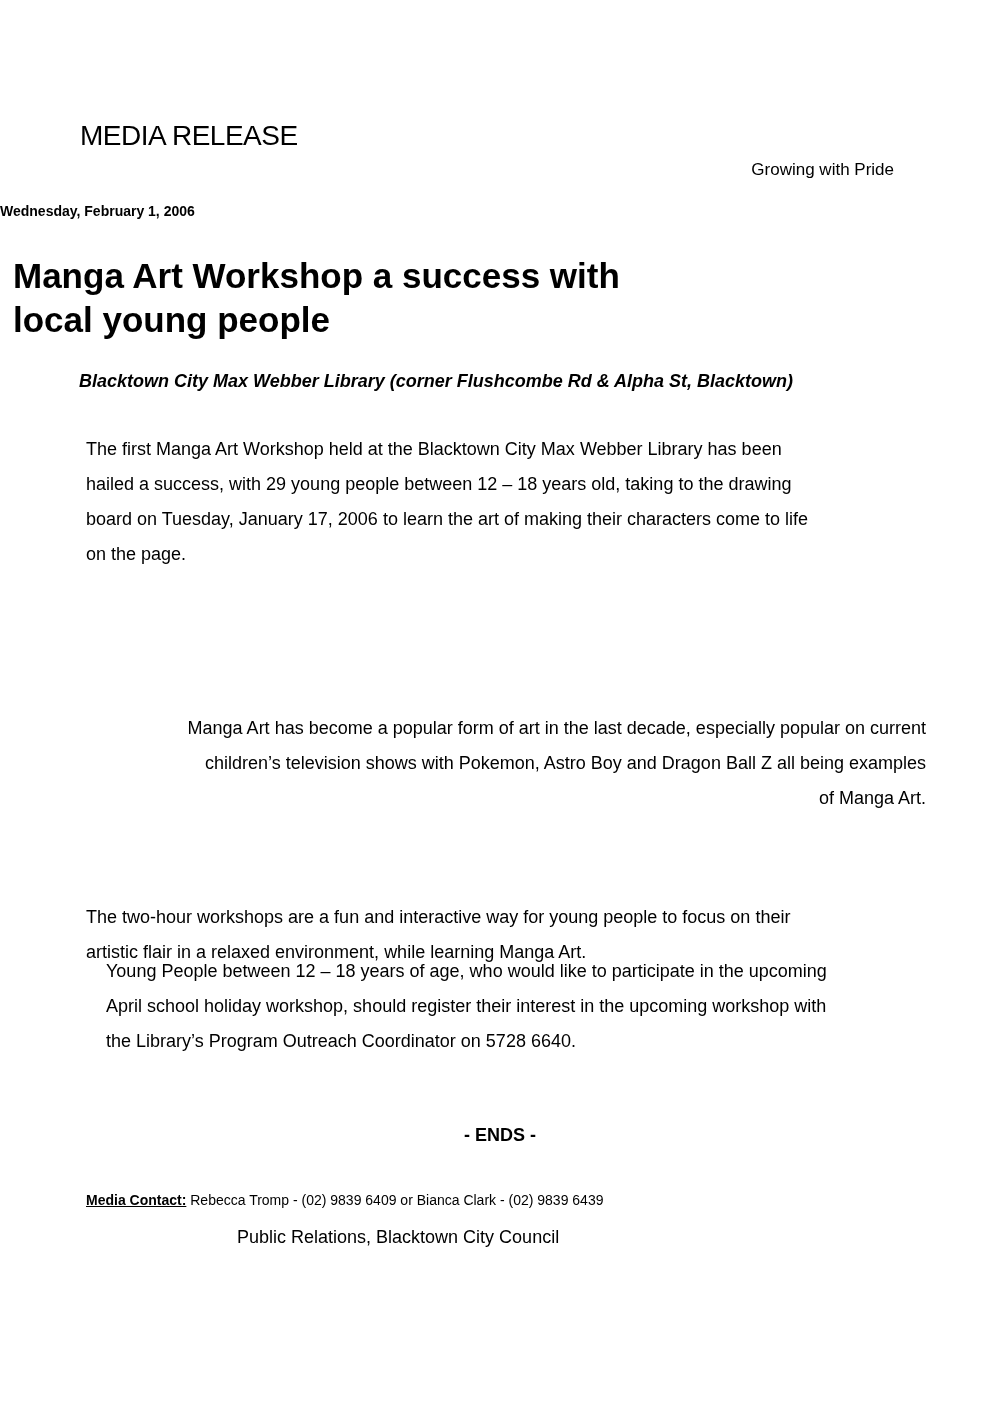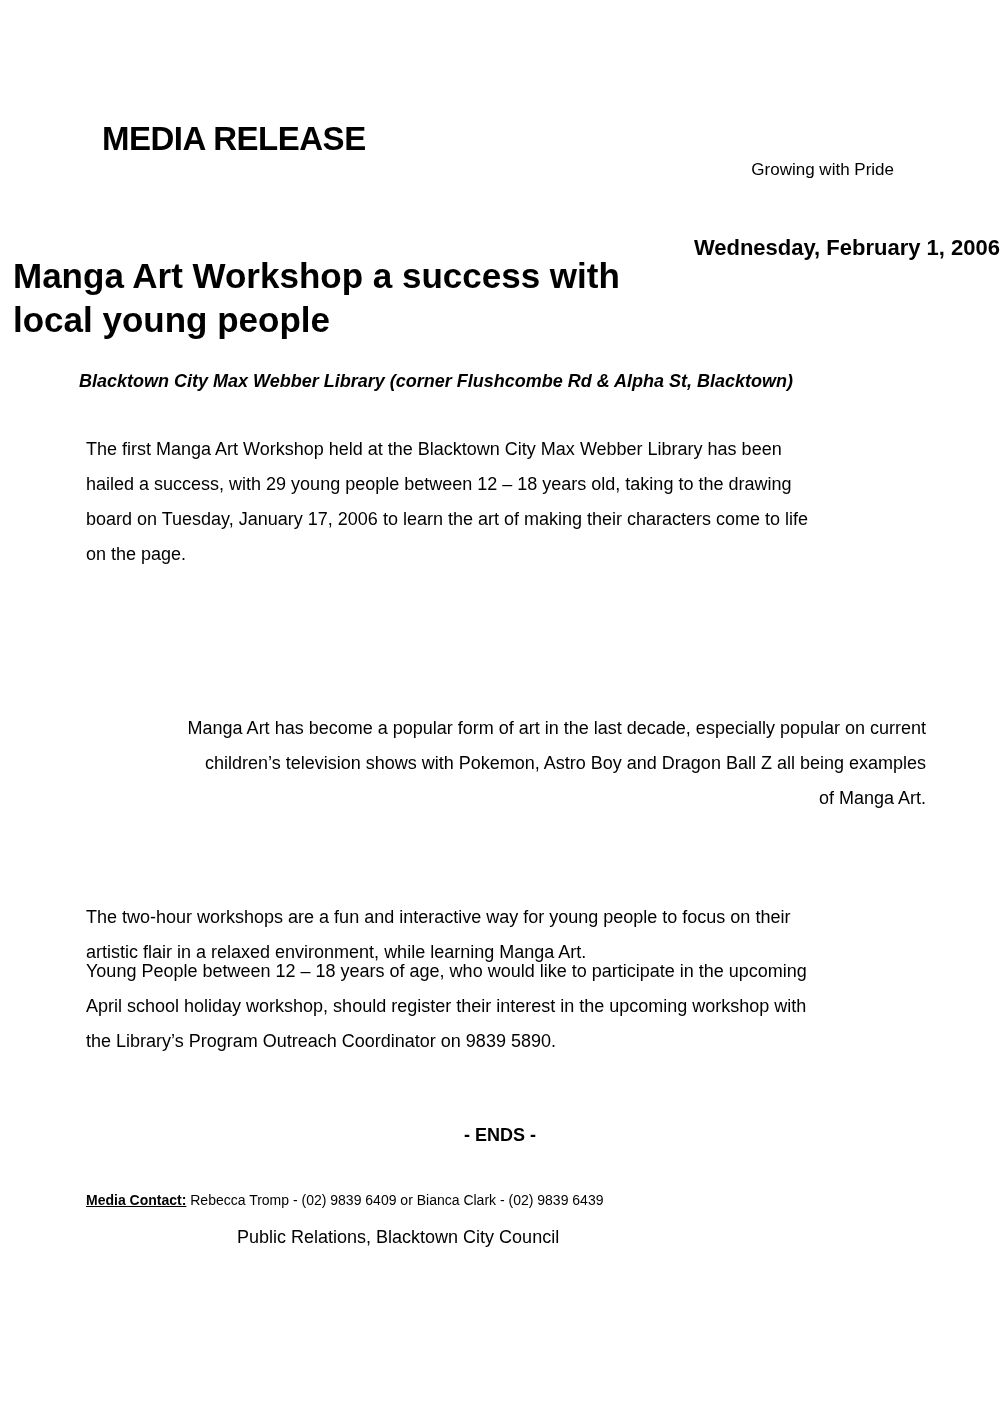--- a/index.html
+++ b/index.html
@@ -17,35 +17,34 @@
     }
     .page {
       position: absolute;
       left: 0; top: 0;
       width: 1000px;
       height: 1414px;
     }
     .abs { position: absolute; white-space: nowrap; }
 
     .media-release {
-      left: 102px; top: 120px;
-      font-size: 33px;
-      font-weight: bold;
+      left: 80px; top: 120px;
+      font-size: 28px;
+      font-weight: normal;
       letter-spacing: -0.5px;
     }
     .tagline {
       right: 106px; top: 160px;
       font-size: 17px;
     }
     .date {
       left: 0; width: 1000px; top: 203px;
-      text-align: right;
-      font-size: 22px;
+      text-align: left;
+      font-size: 14px;
       font-weight: bold;
-      margin-top: 32px;
     }
     .headline {
       left: 13px; width: 1000px; top: 254px;
       font-size: 35px;
       font-weight: bold;
       line-height: 44px;
       white-space: normal;
     }
     .headline span { display: block; }
     .location {
@@ -110,24 +109,24 @@
     <span class="line">Manga Art has become a popular form of art in the last decade, especially popular on current</span>
     <span class="line">children’s television shows with Pokemon, Astro Boy and Dragon Ball Z all being examples</span>
     <span class="line">of Manga Art.</span>
   </div>
 
   <div class="body-para" style="top:900px;">
     <span class="line">The two-hour workshops are a fun and interactive way for young people to focus on their</span>
     <span class="line">artistic flair in a relaxed environment, while learning Manga Art.</span>
   </div>
 
-  <div class="body-para" style="top:954px;">
+  <div class="body-para" style="top:954px;margin-left:20px;">
     <span class="line">Young People between 12 – 18 years of age, who would like to participate in the upcoming</span>
     <span class="line">April school holiday workshop, should register their interest in the upcoming workshop with</span>
-    <span class="line">the Library’s Program Outreach Coordinator on 9839 5890.</span>
+    <span class="line">the Library’s Program Outreach Coordinator on 5728 6640.</span>
   </div>
 
   <div class="abs ends">- ENDS -</div>
 
   <div class="abs contact-row">
     <span class="contact-label">Media Contact:</span><span> Rebecca Tromp - (02) 9839 6409 or Bianca Clark - (02) 9839 6439</span>
   </div>
   <div class="abs contact-org">Public Relations, Blacktown City Council</div>
 
 </div>

